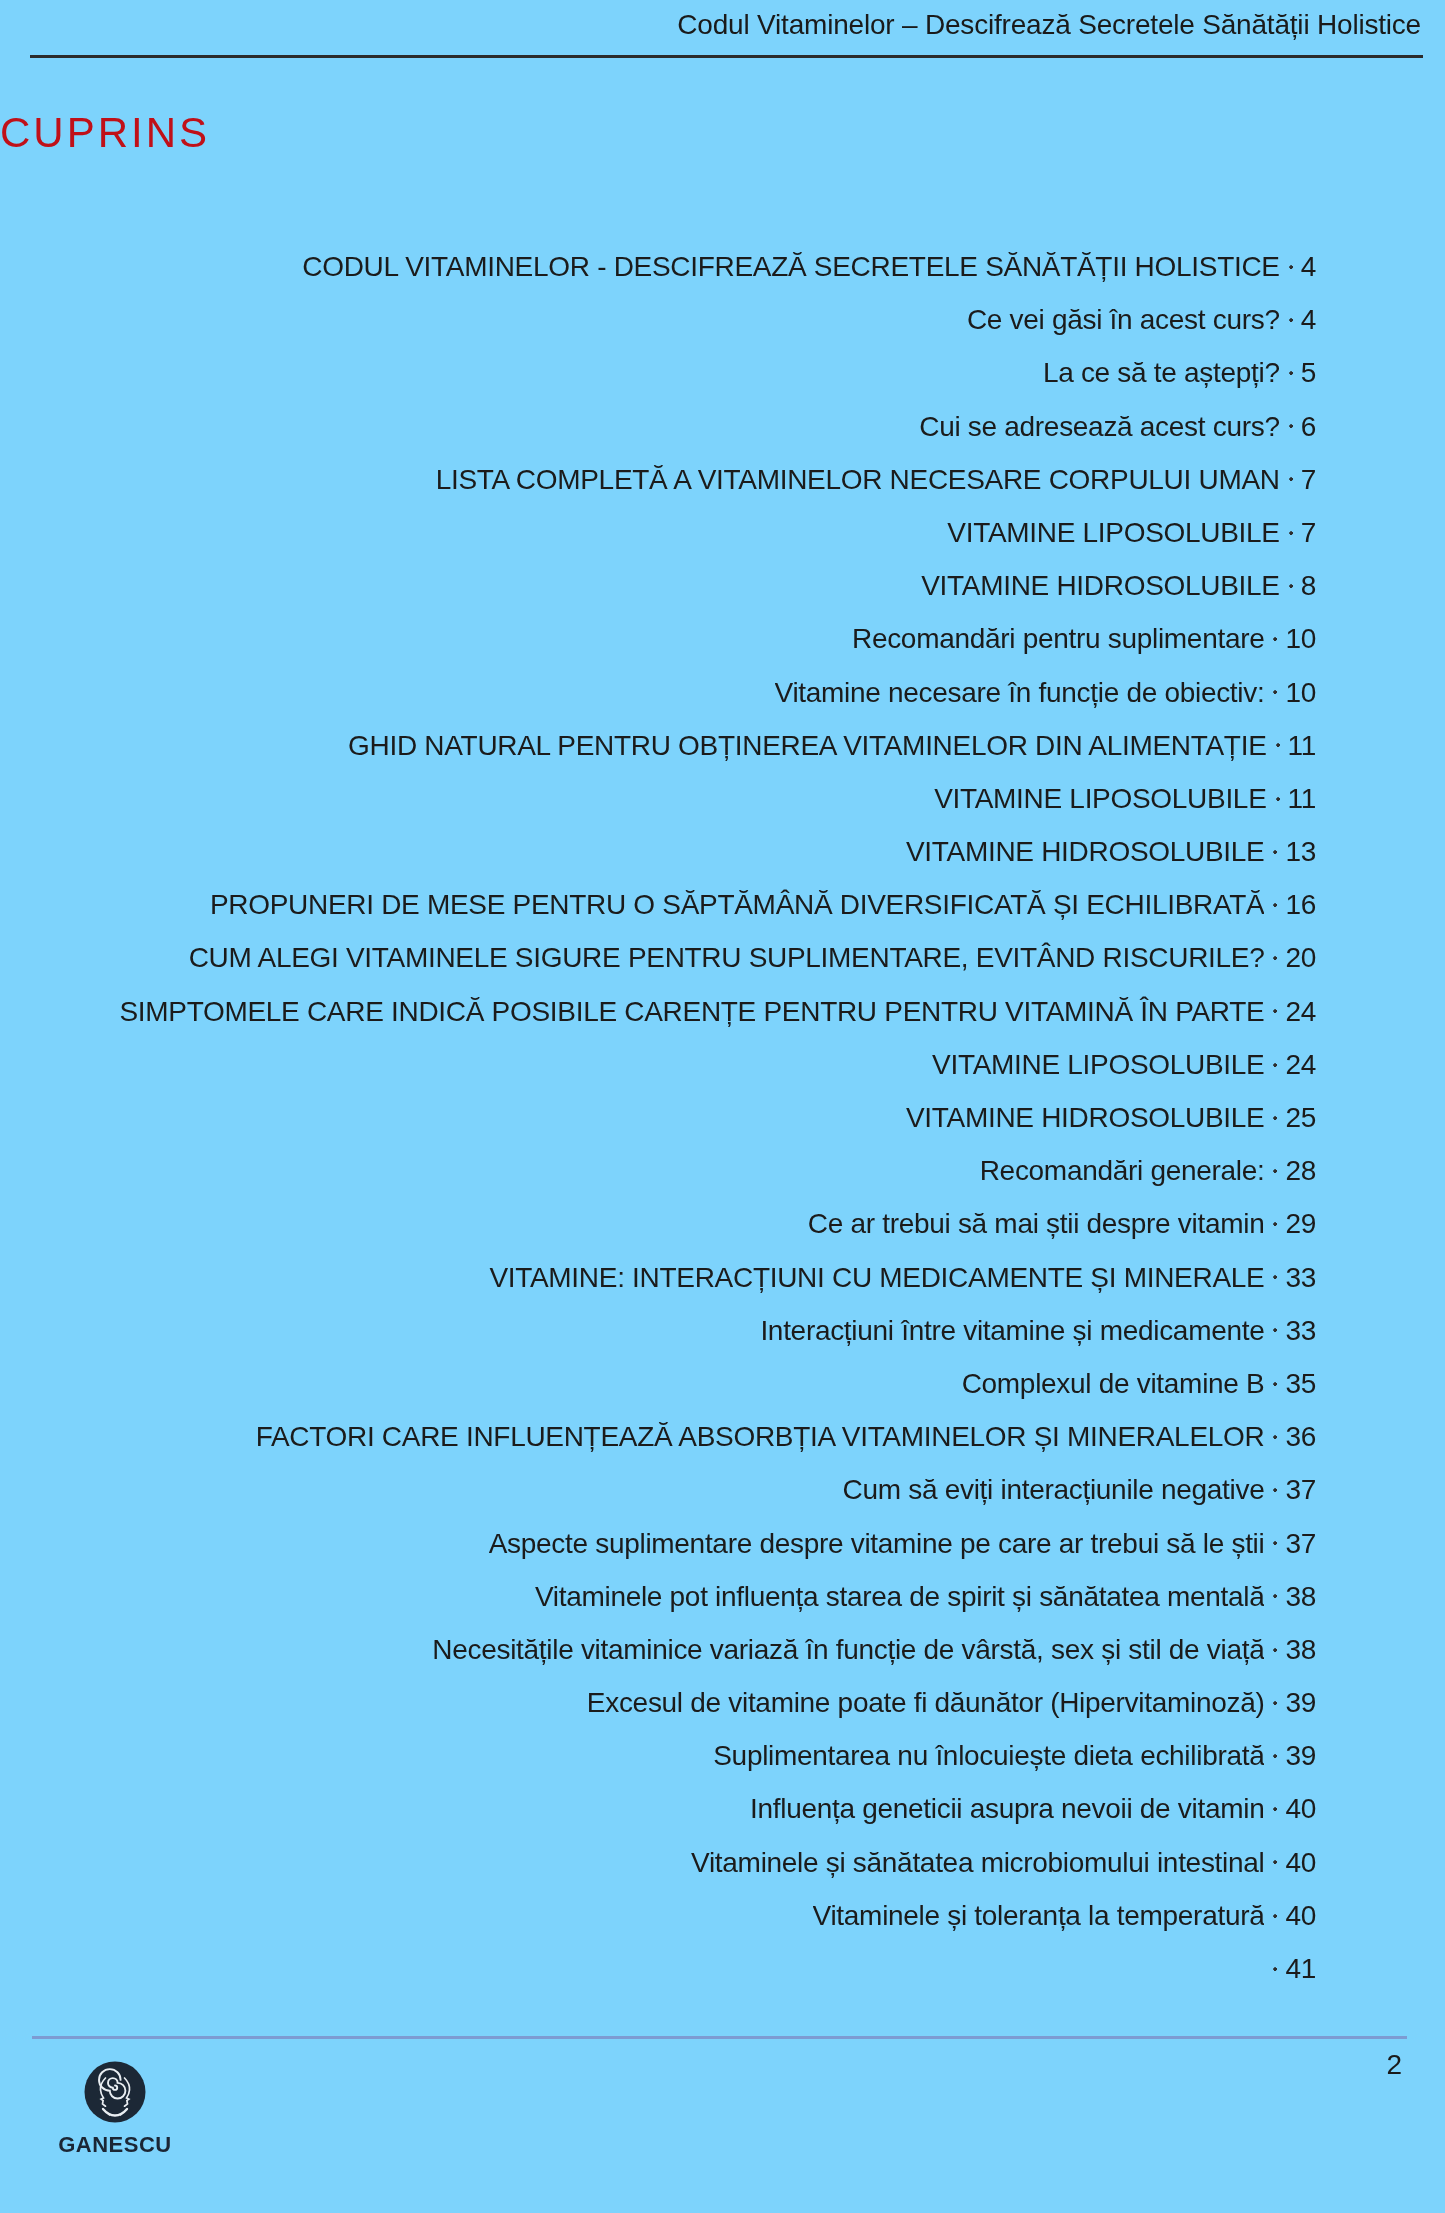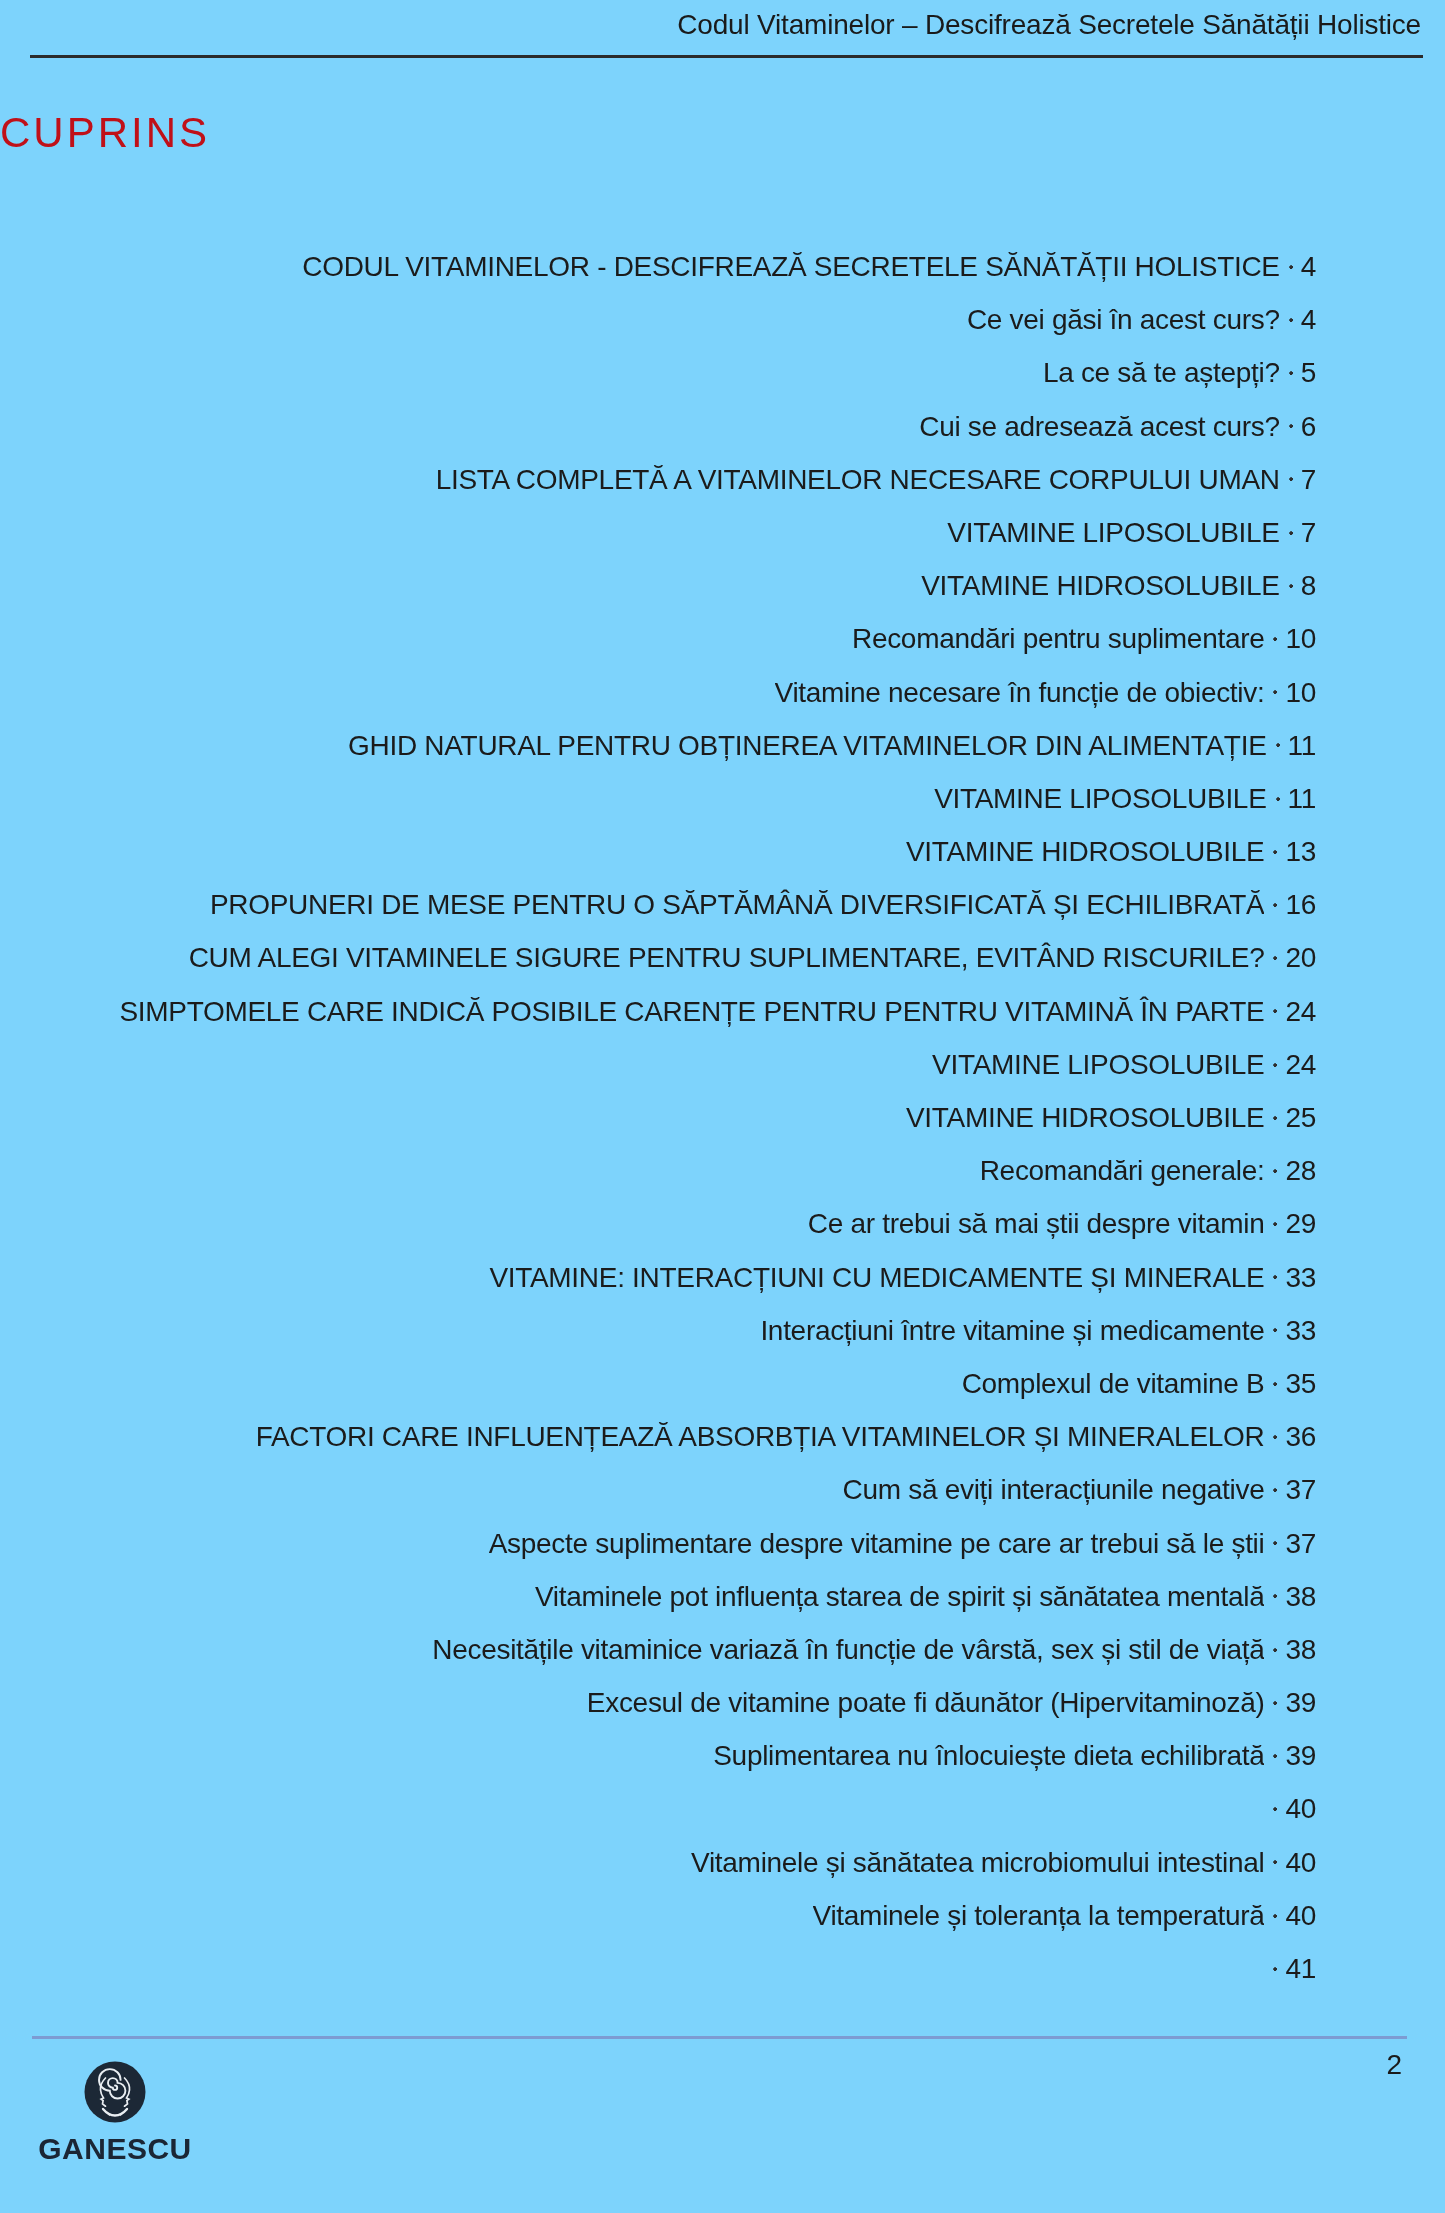--- a/index.html
+++ b/index.html
@@ -62,21 +62,21 @@
     position:absolute;top:2049px;right:43px;
     font-size:28px;color:#1a1a1a;
   }
   .logo{
     position:absolute;left:36px;top:2060px;width:158px;
     display:flex;flex-direction:column;align-items:center;
   }
   .logo-mark{width:64px;height:64px;}
   .logo-word{
     margin-top:8px;
-    font-size:30px;font-weight:700;letter-spacing:0.5px;
+    font-size:22px;font-weight:700;letter-spacing:0.5px;
     color:#1b2635;white-space:nowrap;
   }
 </style>
 </head>
 <body>
 
 <div class="page">
 
   <div class="header-text">Codul Vitaminelor – Descifrează Secretele Sănătății Holistice</div>
   <div class="header-rule"></div>
@@ -223,20 +223,21 @@
         <span class="toc-text">Excesul de vitamine poate fi dăunător (Hipervitaminoză)</span>
         <span class="leader"></span>
         <span class="toc-page">39</span>
       </div>
       <div class="toc-row lvl3">
         <span class="toc-text">Suplimentarea nu înlocuiește dieta echilibrată</span>
         <span class="leader"></span>
         <span class="toc-page">39</span>
       </div>
       <div class="toc-row lvl3">
+        <span class="toc-text">Influența geneticii asupra nevoii de vitamin</span>
         <span class="leader"></span>
         <span class="toc-page">40</span>
       </div>
       <div class="toc-row lvl3">
         <span class="toc-text">Vitaminele și sănătatea microbiomului intestinal</span>
         <span class="leader"></span>
         <span class="toc-page">40</span>
       </div>
       <div class="toc-row lvl3">
         <span class="toc-text">Vitaminele și toleranța la temperatură</span>

